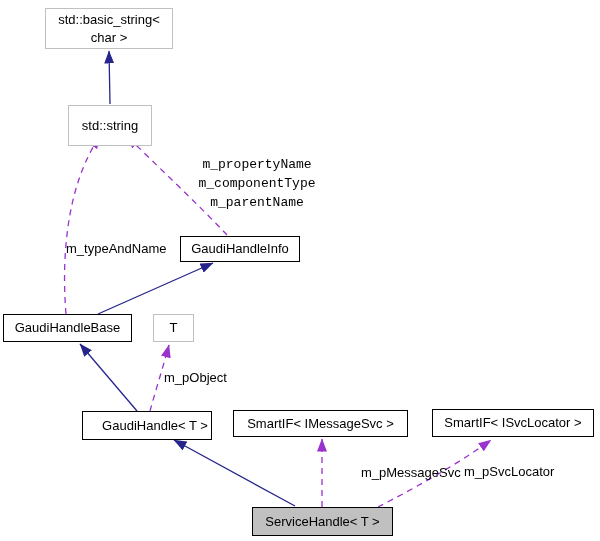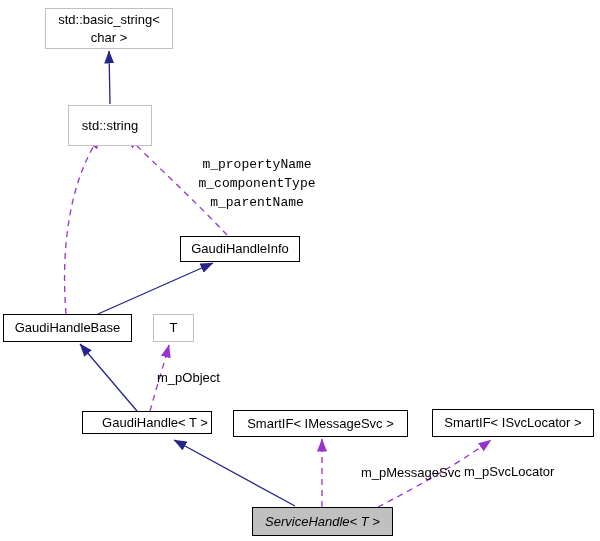--- a/index.html
+++ b/index.html
@@ -79,32 +79,33 @@
 char &gt;</div>
 
   <div class="node external" style="left:68px; top:105px; width:84px; height:41px;">std::string</div>
 
   <div class="node" style="left:180px; top:236px; width:120px; height:26px;">GaudiHandleInfo</div>
 
   <div class="node" style="left:3px; top:314px; width:129px; height:28px;">GaudiHandleBase</div>
 
   <div class="node external" style="left:153px; top:314px; width:41px; height:28px;">T</div>
 
-  <div class="node" style="left:82px; top:411px; width:130px; height:23px;padding-left:16px;">GaudiHandle&lt; T &gt;</div>
+  <div class="node" style="left:82px; top:411px; width:130px; height:29px;padding-left:16px;">GaudiHandle&lt; T &gt;</div>
 
   <div class="node" style="left:233px; top:410px; width:175px; height:27px;">SmartIF&lt; IMessageSvc &gt;</div>
 
   <div class="node" style="left:432px; top:409px; width:162px; height:28px;">SmartIF&lt; ISvcLocator &gt;</div>
 
-  <div class="node focus" style="left:252px; top:507px; width:141px; height:29px;font-style:italic;">ServiceHandle&lt; T &gt;</div>
+  <div class="node focus" style="left:252px; top:507px; width:141px; height:29px;">ServiceHandle&lt; T &gt;</div>
 
   <div class="edge-label" style="left:196px; top:155px; width:122px;font-family:Liberation Mono, monospace;">m_propertyName
 m_componentType
 m_parentName</div>
 
+  <div class="edge-label" style="left:66px; top:239px;">m_typeAndName</div>
 
-  <div class="edge-label" style="left:157px; top:368px;">m_pObject</div>
+  <div class="edge-label" style="left:164px; top:368px;">m_pObject</div>
 
   <div class="edge-label" style="left:327px; top:463px;margin-left:34px;">m_pMessageSvc</div>
 
   <div class="edge-label" style="left:464px; top:462px;">m_pSvcLocator</div>
 
 </div>
 
 </body></html>

